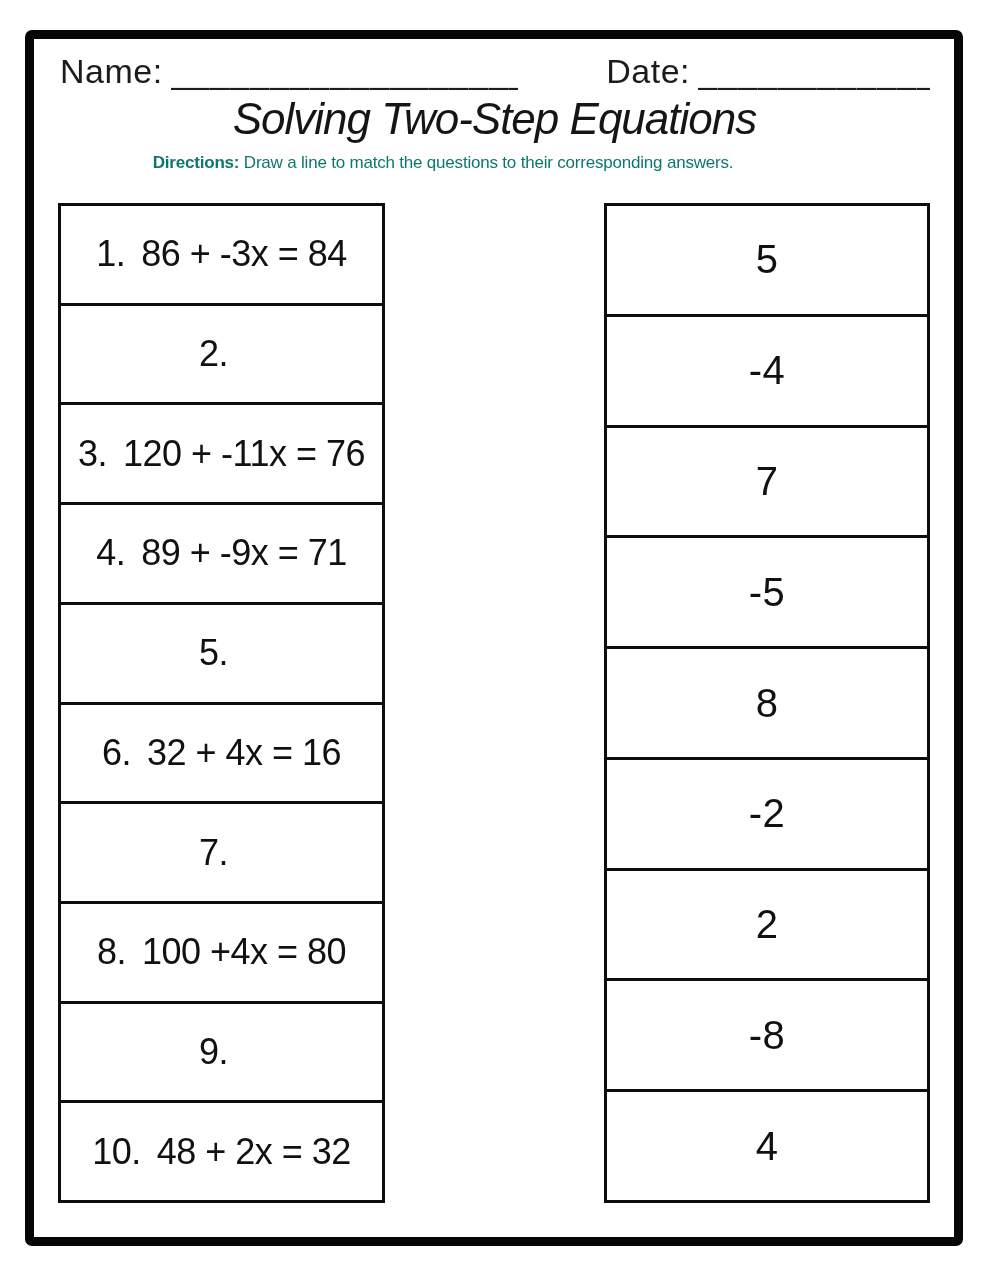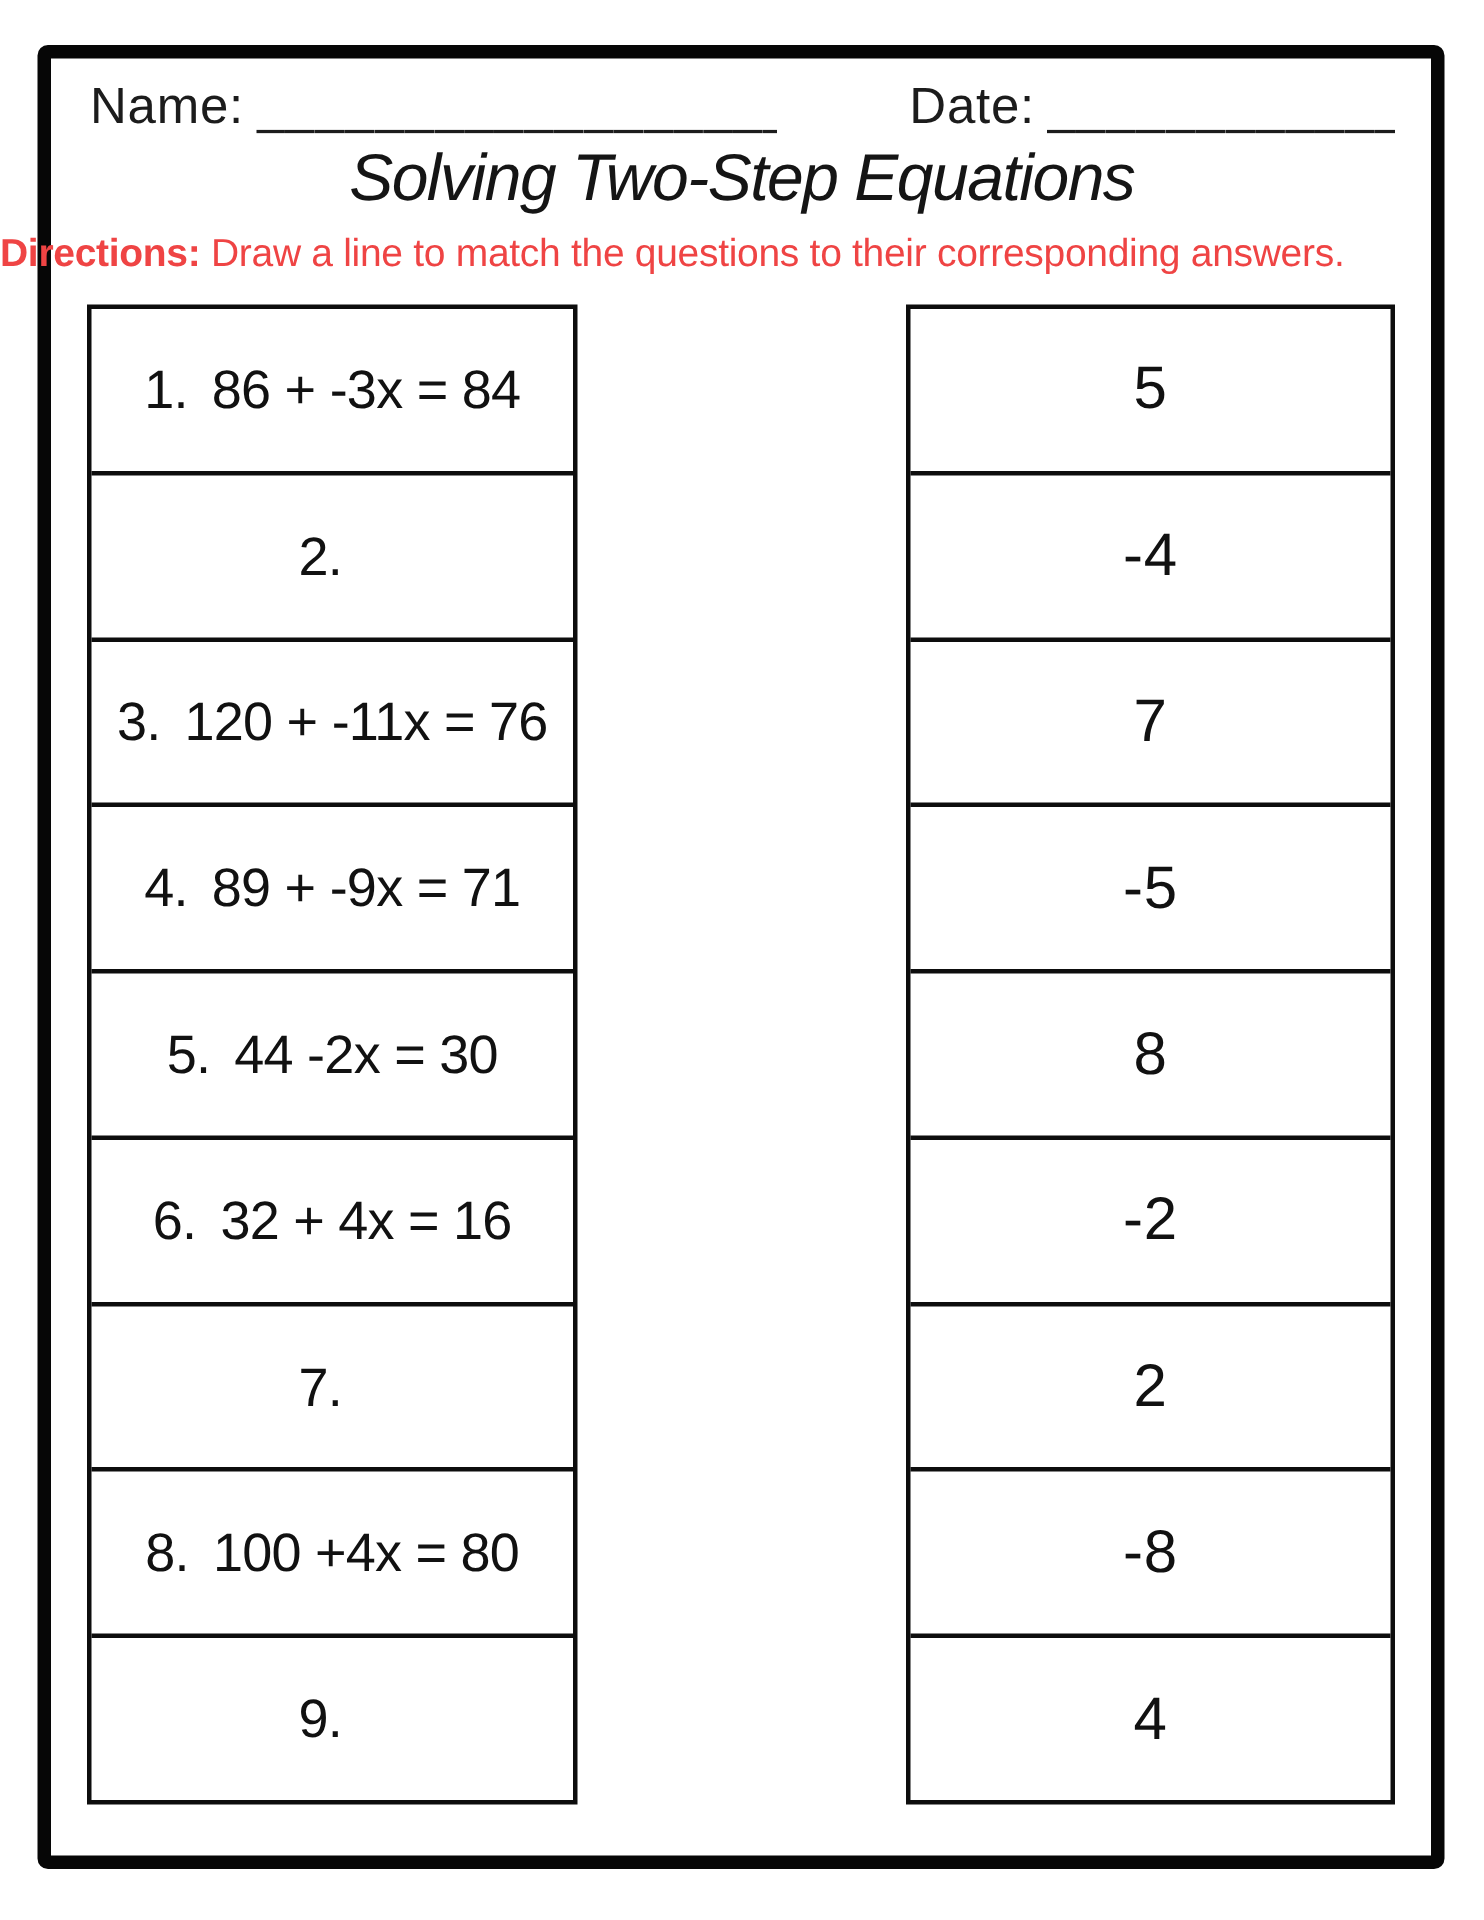--- a/index.html
+++ b/index.html
@@ -48,23 +48,23 @@
     font-weight: 400;
     letter-spacing: -1px;
     color: #151515;
     font-style: italic;
   }
   .directions {
     position: absolute;
     left: 0; top: 153px;
     width: 886px;
     text-align: center;
-    font-size: 26px;
+    font-size: 17px;
     letter-spacing: -0.2px;
-    color: #ef4444;
+    color: #0f766e;
     white-space: nowrap;
   }
   .directions .dir-label { font-weight: 700; }
   .match-table {
     position: absolute;
     top: 203px;
     height: 1000px;
     border: 3px solid #0d0d0d;
     background: #ffffff;
     display: flex;
@@ -116,35 +116,38 @@
   <div class="match-row q-row">
     <span class="q-num">3.</span>
     <span>120 + -11x = 76</span>
   </div>
   <div class="match-row q-row">
     <span class="q-num">4.</span>
     <span>89 + -9x = 71</span>
   </div>
   <div class="match-row q-row">
     <span class="q-num">5.</span>
-    <span>44 -2x = 30</span>
   </div>
   <div class="match-row q-row">
     <span class="q-num">6.</span>
     <span>32 + 4x = 16</span>
   </div>
   <div class="match-row q-row">
     <span class="q-num">7.</span>
   </div>
   <div class="match-row q-row">
     <span class="q-num">8.</span>
     <span>100 +4x = 80</span>
   </div>
   <div class="match-row q-row">
     <span class="q-num">9.</span>
+  </div>
+  <div class="match-row q-row">
+    <span class="q-num">10.</span>
+    <span>48 + 2x = 32</span>
   </div>
 </div>
 
 <div class="match-table answers-table">
   <div class="match-row a-row">
     <span>5</span>
   </div>
   <div class="match-row a-row">
     <span>-4</span>
   </div>

